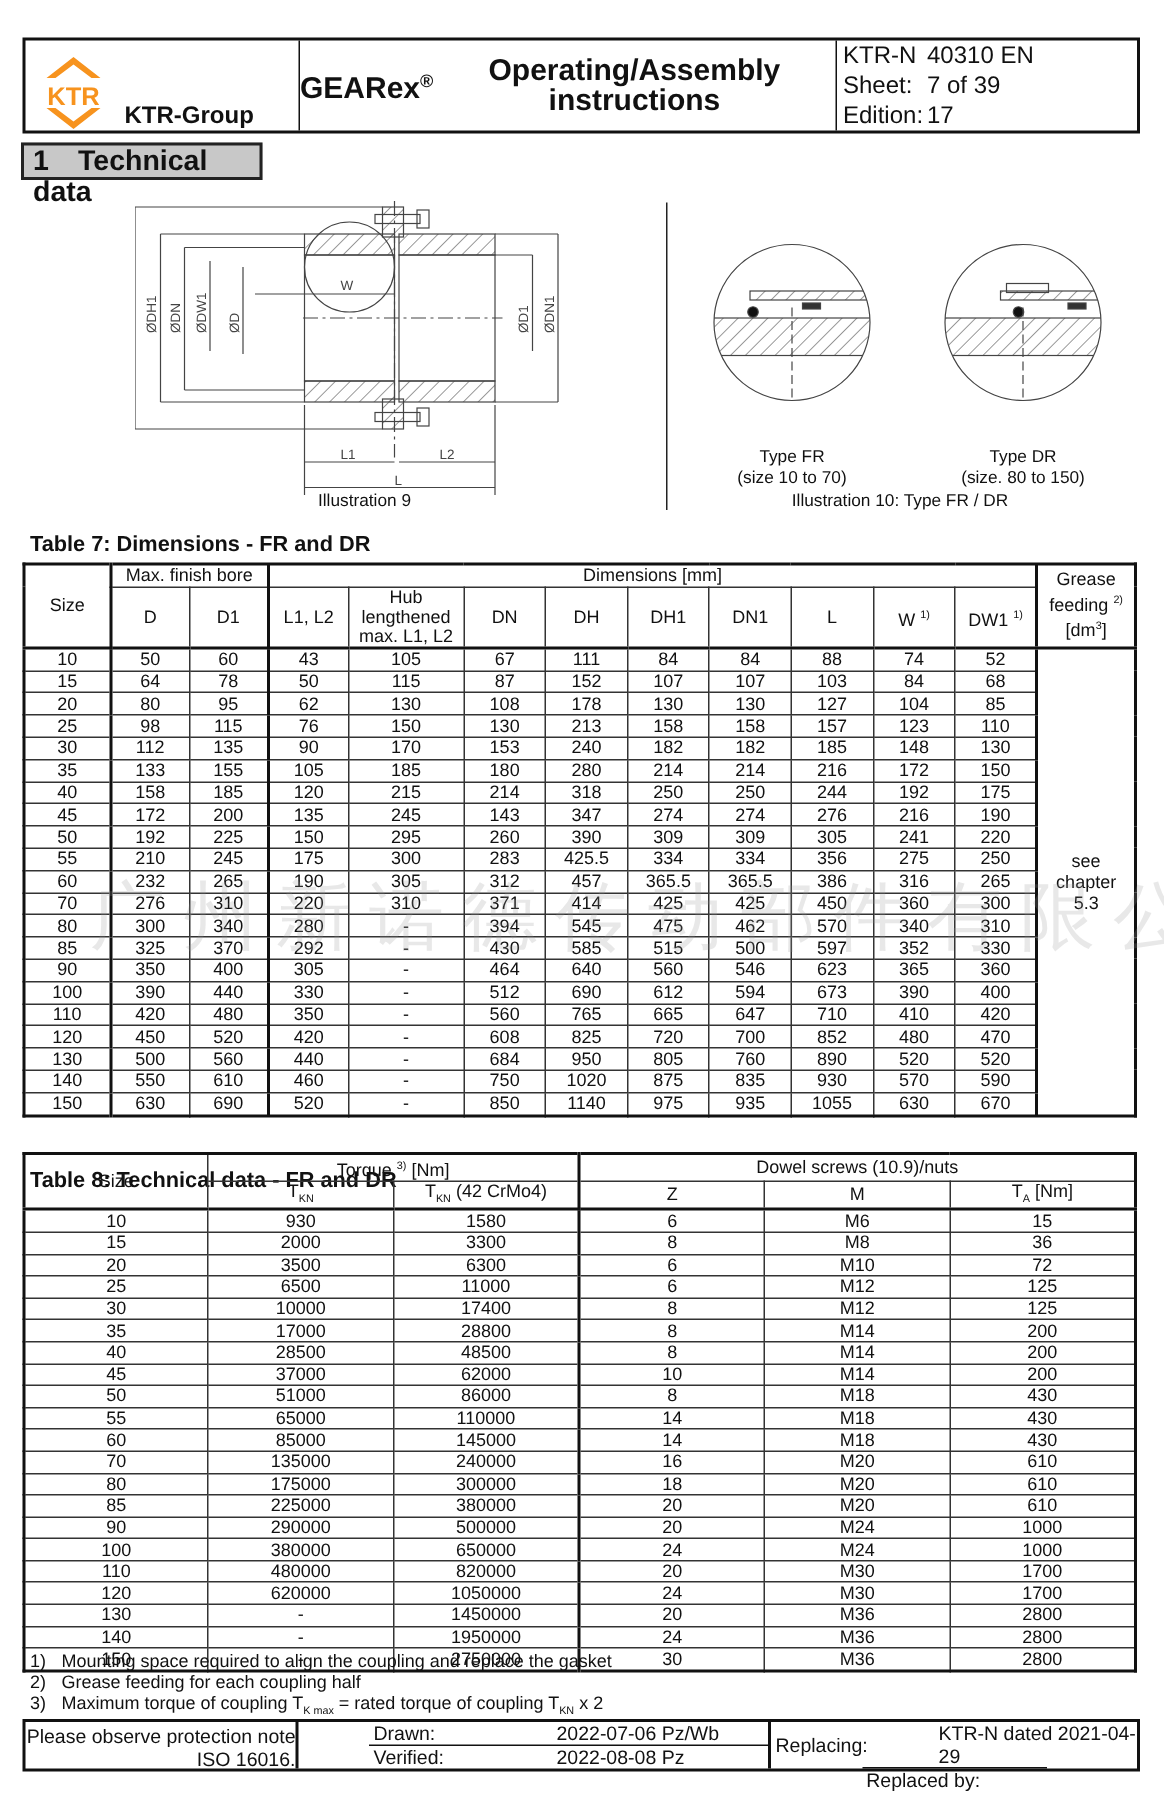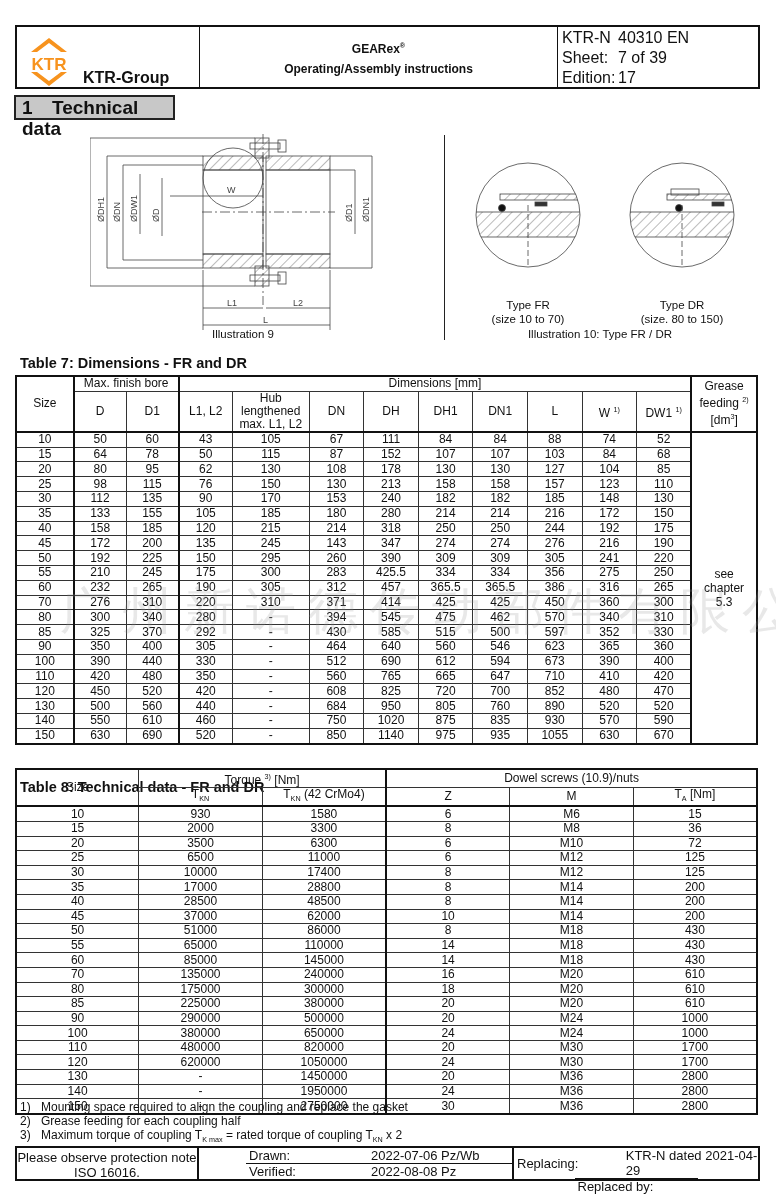--- a/index.html
+++ b/index.html
@@ -2,21 +2,21 @@
 <html><head>
 <meta charset="utf-8">
 <style>
   html, body { margin: 0; padding: 0; background: #ffffff; }
   body { width: 776px; height: 1200px; position: relative; font-family: "Liberation Sans", sans-serif; color: #111; overflow: hidden; }
   .abs { position: absolute; }
 
   
   #hdr { left: 15px; top: 25px; width: 745px; height: 64px; border: 2px solid #111; box-sizing: border-box; display: flex; }
   #hdr .logo-cell { width: 183px; border-right: 1px solid #111; display: flex; align-items: flex-end; padding-left: 10px; box-sizing: border-box; }
-  #hdr .title-cell { flex: 1; border-right: 1px solid #111; display: flex; flex-direction: column; align-items: center; justify-content: center; font-weight: bold; font-size: 12px; line-height: 20px; text-align: center; }
+  #hdr .title-cell { flex: 1; border-right: 1px solid #111; display: flex; align-items: center; justify-content: center; font-weight: bold; font-size: 20px; line-height: 20px; text-align: center; }
   #hdr .doc-cell { width: 200px; padding: 1px 0 0 4px; box-sizing: border-box; font-size: 16px; line-height: 20px; }
   #hdr .doc-cell .row { display: flex; }
   #hdr .doc-cell .k { width: 54px; }
   #hdr .doc-cell .v { padding-left: 2px; }
   .brand { font-weight: bold; font-size: 16px; margin-left: 12px; }
   sup { font-size: 0.6em; }
 
   
   #sec { left: 14px; top: 95px; width: 161px; height: 25px; background: #c8c8c8; border: 2px solid #222; box-sizing: border-box; font-weight: bold; font-size: 19px; line-height: 21px; padding-left: 6px; }
   #sec .num { display: inline-block; width: 30px; }
@@ -43,21 +43,21 @@
   sub { font-size: 0.6em; }
   .wm { position: absolute; left: 60px; top: 578px; font-size: 50px; color: rgba(150,150,150,0.22); letter-spacing: 12px; white-space: nowrap; pointer-events: none; }
 
   
   #notes { left: 20px; top: 1100px; font-size: 12px; line-height: 14px; }
   #notes .n { display: flex; }
   #notes .n span.i { width: 21px; }
 
   
   #ftr { left: 15px; top: 1146px; width: 745px; height: 35px; border: 2px solid #111; box-sizing: border-box; display: flex; font-size: 13px; }
-  #ftr .prot { width: 182px; border-right: 2px solid #111; text-align: center; line-height: 15px; padding-top: 2px; box-sizing: border-box; }
+  #ftr .prot { width: 182px; border-right: 2px solid #111; text-align: right; line-height: 15px; padding-top: 2px; box-sizing: border-box; }
   #ftr .mid { width: 266px; border-right: 2px solid #111; display: flex; flex-direction: column; margin-left: 47px; }
   #ftr .right { flex: 1; display: flex; flex-direction: column; align-items: center; }
   #ftr .r { flex: 1; display: flex; align-items: center; padding-left: 3px; }
   #ftr .r + .r { border-top: 1px solid #111; }
   #ftr .k { width: 120px; }
   #ftr .mid .k { width: 122px; }
 </style>
 </head>
 <body>
 

